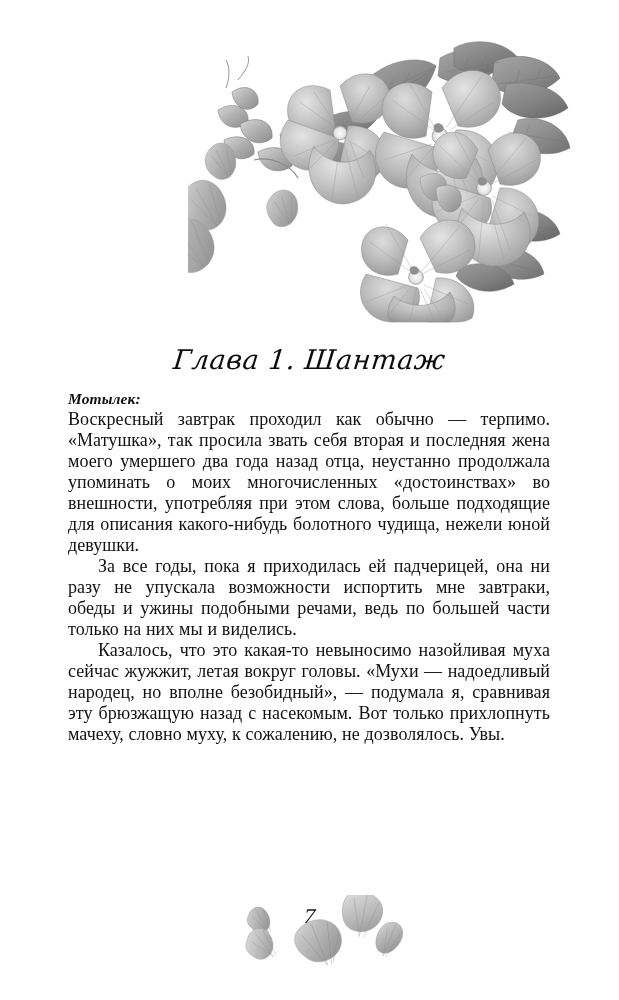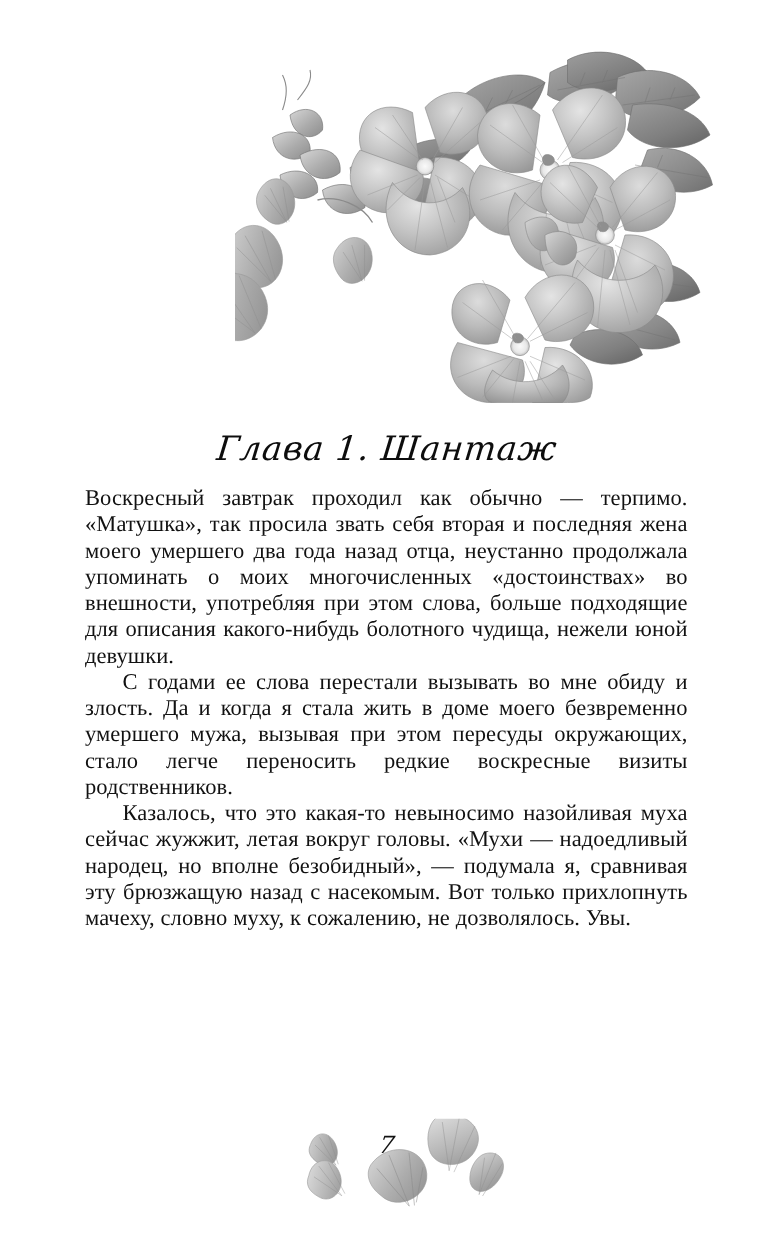--- a/index.html
+++ b/index.html
@@ -311,25 +311,26 @@
             <path d="M0 194 L4 242"></path>
             <path d="M16 196 L10 242"></path>
         </g>
       </g>
     </svg>
   </div>
 
   <h1 class="chapter-title">Глава 1. Шантаж</h1>
 
   <div class="text-column">
+    <div class="speaker">Мотылек:</div>
 
     <p class="para first">Воскресный завтрак проходил как обычно — терпимо. «Матушка», так просила звать себя вторая и последняя жена моего умершего два года назад отца, неустанно продолжала упоминать о моих многочисленных «до­стоинствах» во внешности, употребляя при этом слова, больше подходящие для описания какого-нибудь бо­лотного чудища, нежели юной девушки.</p>
 
-
-    <p class="para indent">С годами ее слова перестали вызывать во мне обиду и злость. Да и когда я стала жить в доме моего безвре­менно умершего мужа, вызывая при этом пересуды окружающих, стало легче переносить редкие воскрес­ные визиты родственников.</p>
+    <p class="para indent">За все годы, пока я приходилась ей падчерицей, она ни разу не упускала возможности испортить мне завтраки, обеды и ужины подобными речами, ведь по большей части только на них мы и виделись.</p>
+
 
     <p class="para indent">Казалось, что это какая-то невыносимо назойливая муха сейчас жужжит, летая вокруг головы. «Мухи — надоедливый народец, но вполне безобидный», — подумала я, сравнивая эту брюзжащую назад с насе­комым. Вот только прихлопнуть мачеху, словно муху, к сожалению, не дозволялось. Увы.</p>
   </div>
 
   <div class="folio-wrap">
     <svg viewBox="0 0 619 70" xmlns="http://www.w3.org/2000/svg">
       <defs>
         <linearGradient id="bp" x1="0%" y1="0%" x2="100%" y2="100%">
           <stop offset="0%" stop-color="#d9d9d9"></stop>
           <stop offset="55%" stop-color="#adadad"></stop>

